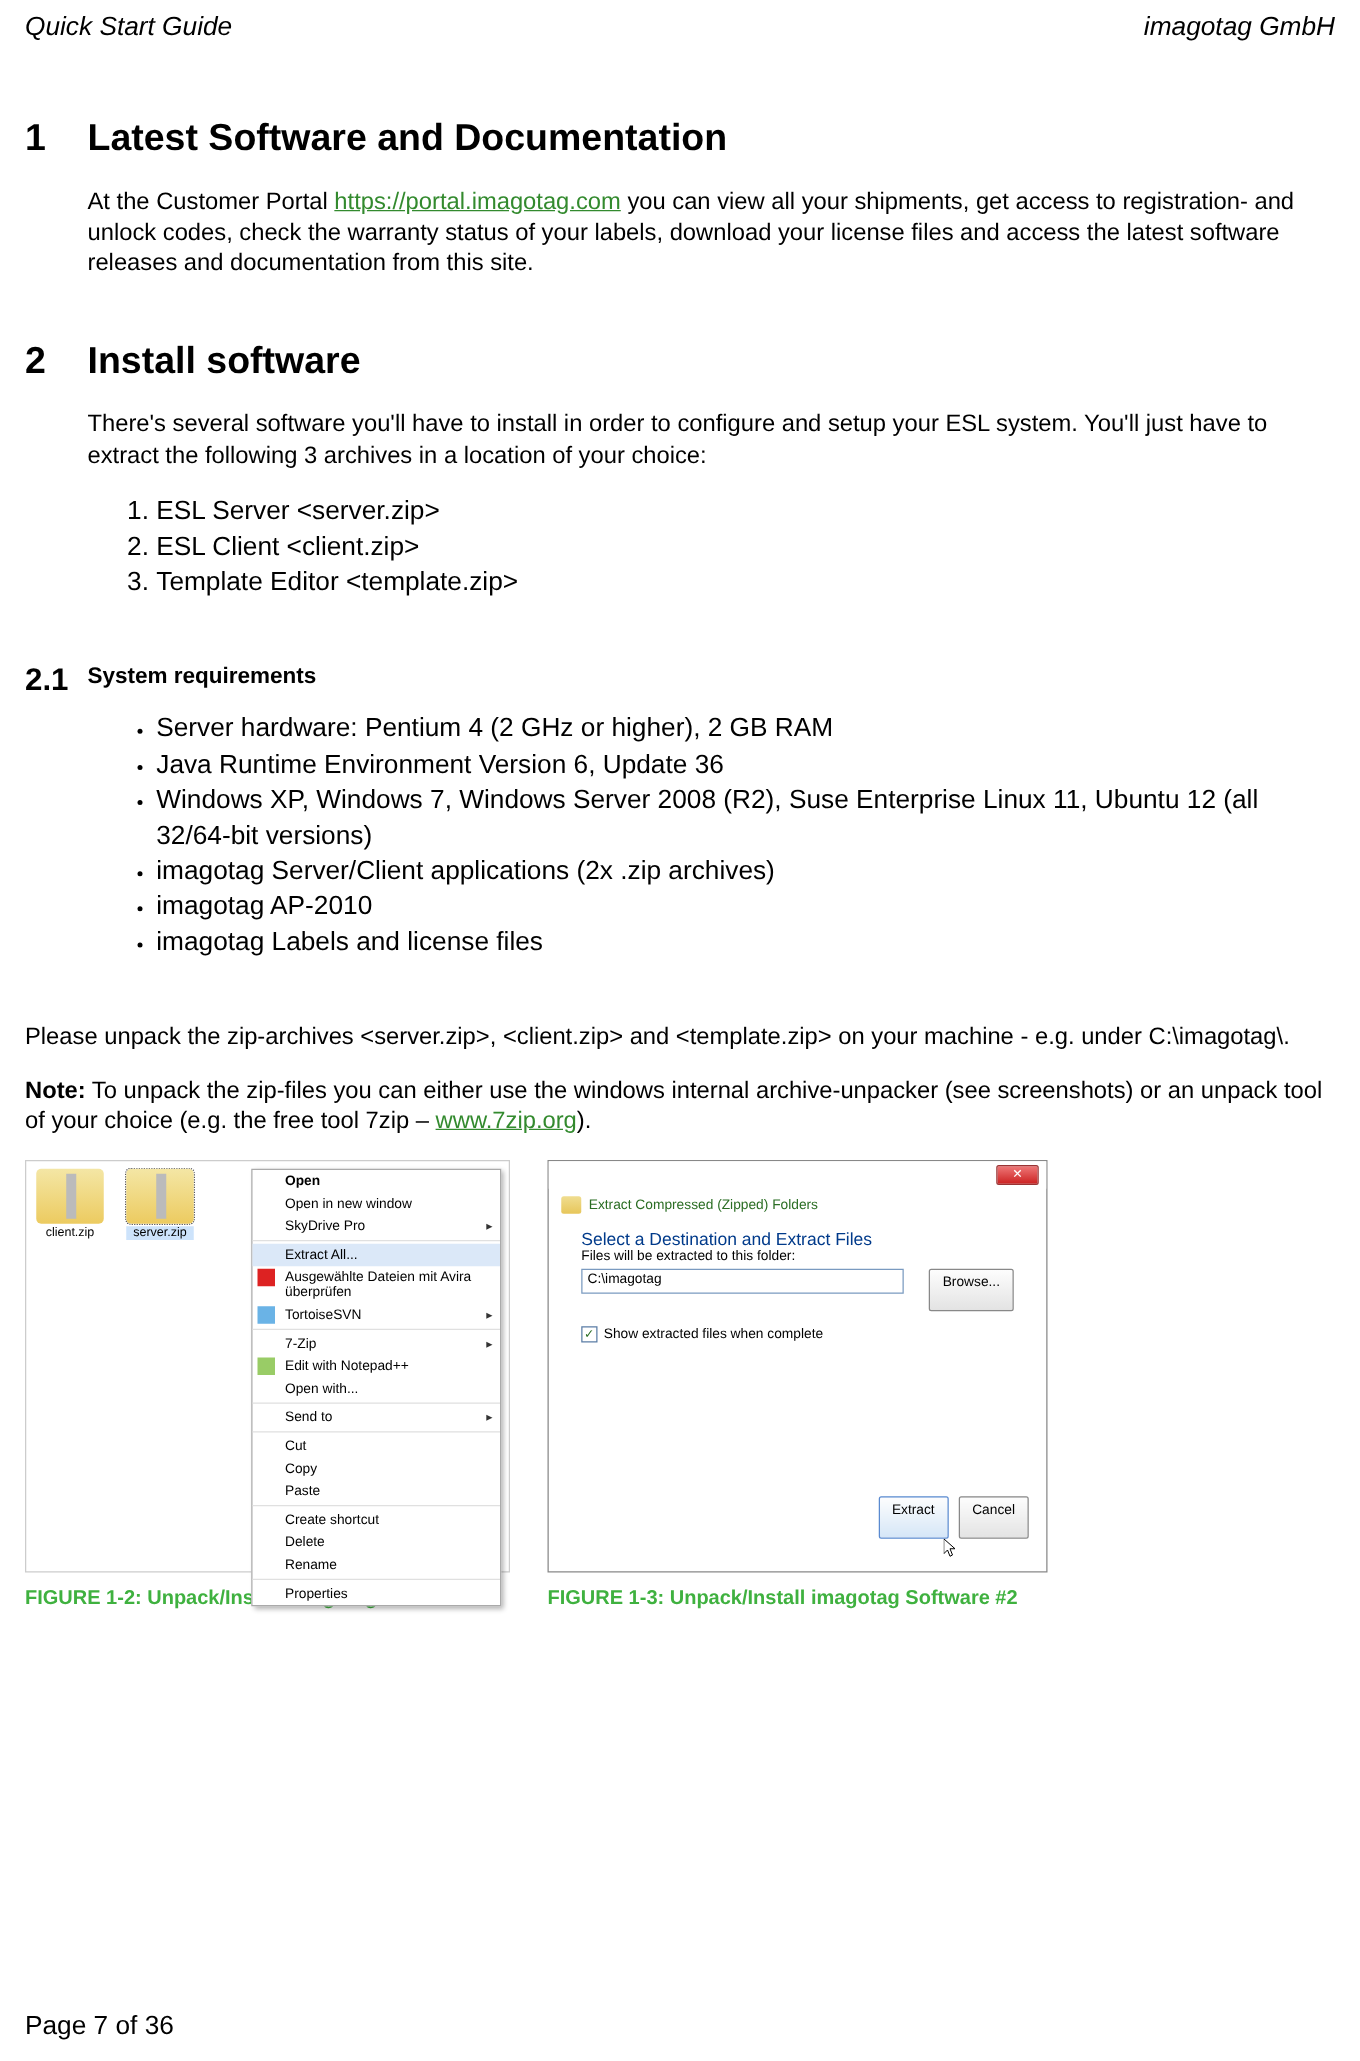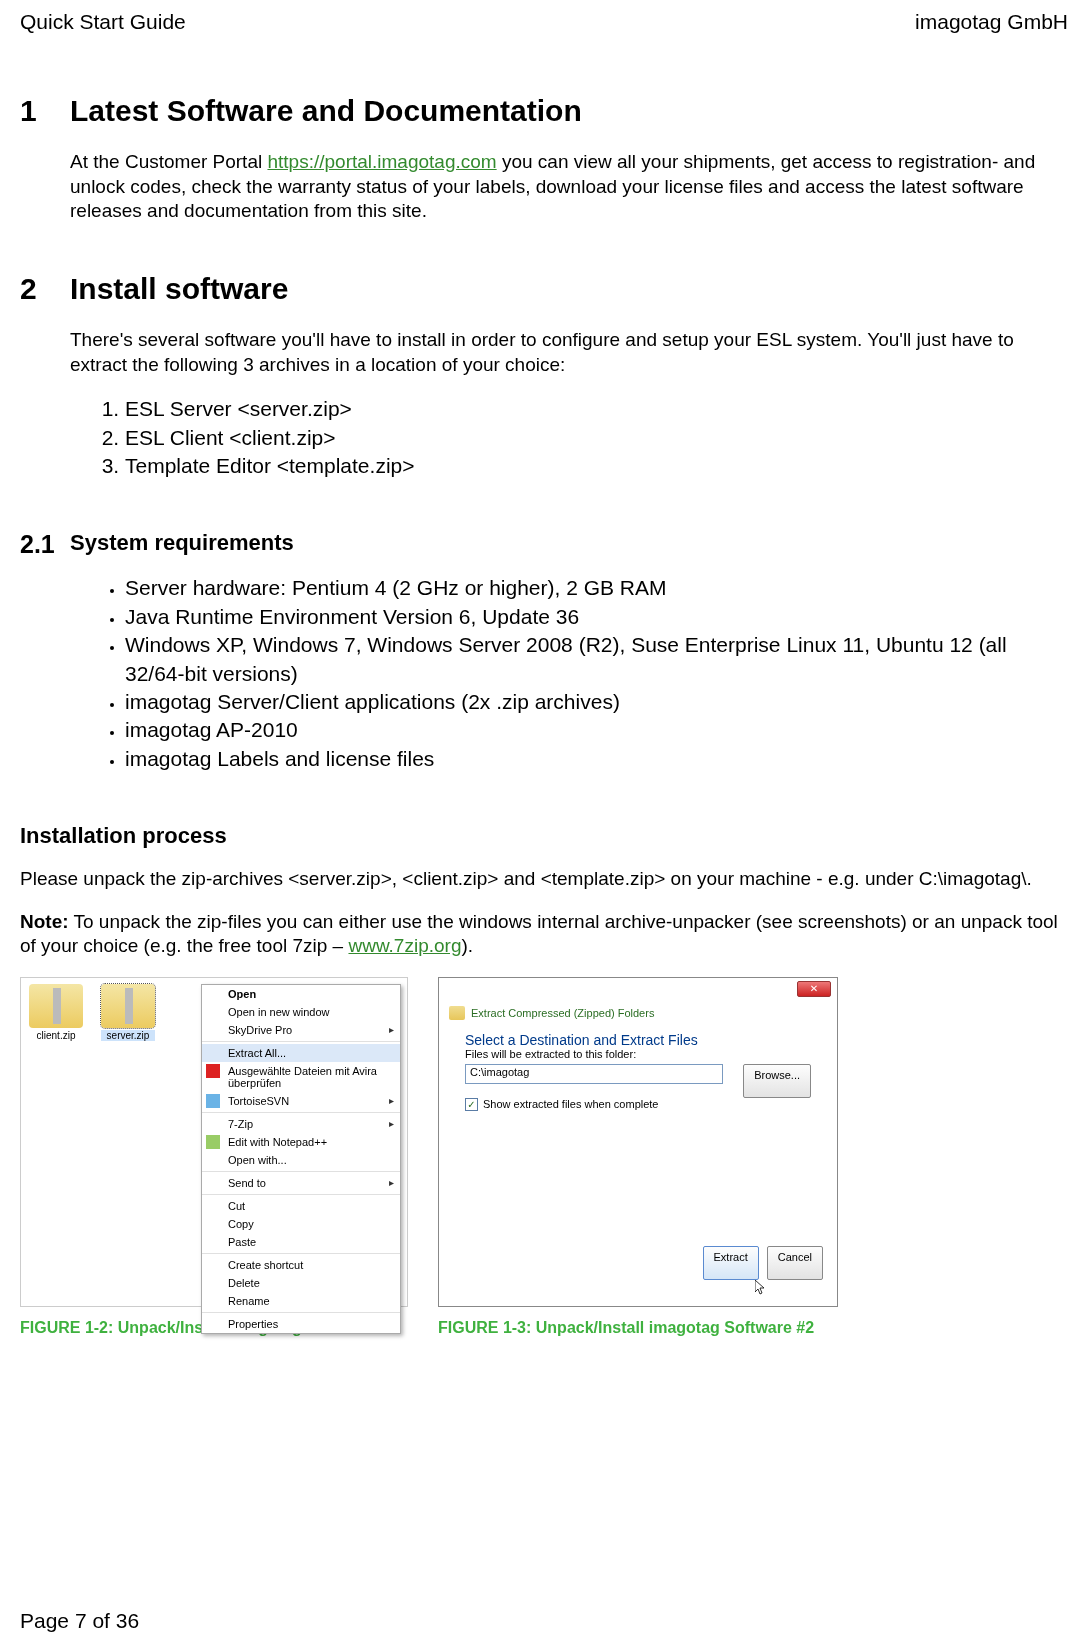--- a/index.html
+++ b/index.html
@@ -10,20 +10,21 @@
     width: 1088px;
     height: 1649px;
     position: relative;
     padding: 0;
   }
   .header {
     display: flex;
     justify-content: space-between;
     padding: 10px 20px 0 20px;
     font-size: 21px;
+    font-style: italic;
   }
   .content {
     padding: 60px 20px 0 20px;
   }
   .chapter-title {
     color: #3fb13f;
     font-size: 44px;
     font-weight: normal;
     margin-left: 50px;
     margin-bottom: 50px;
@@ -37,21 +38,21 @@
     font-weight: bold;
     font-size: 30px;
     flex-shrink: 0;
   }
   .sub .sec-num { font-size: 25px; }
   .sec-body { flex: 1; }
   .sec-title {
     font-size: 30px;
     margin-bottom: 22px;
   }
-  .sub .sec-title { font-size: 22px; margin-bottom: 18px; }
+  .sub .sec-title { font-size: 18px; margin-bottom: 18px; }
   p {
     font-size: 19px;
     line-height: 1.3;
     margin-bottom: 18px;
   }
   a { color: #338a2e; text-decoration: underline; }
   ol, ul {
     padding-left: 55px;
     font-size: 21px;
     line-height: 1.35;
@@ -104,21 +105,21 @@
   .fig2 .closebtn {
     position:absolute; right:6px; top:3px; width:34px; height:16px;
     background:linear-gradient(#e77,#c22); border:1px solid #933; border-radius:2px;
     color:#fff; text-align:center; line-height:14px; font-size:10px;
   }
   .fig2 .crumb { padding:6px 10px; display:flex; align-items:center; gap:6px; color:#2a6d23; }
   .crumb .foldericon { width:16px; height:14px; background:linear-gradient(#f0dd90,#e7c65a); border-radius:2px; }
   .fig2 .dlg-body { padding:6px 26px; }
   .dlg-h { color:#003a8a; font-size:14px; }
   .dlg-label { margin-bottom:4px; }
-  .dlg-row { display:flex; gap:20px; }
+  .dlg-row { display:flex; gap:20px; margin-bottom:12px; }
   .dlg-input { flex:1; height:20px; border:1px solid #7a9ac0; padding:1px 4px; background:#fff; }
   .dlg-btn { height:34px; padding:0 10px; border:1px solid #888; background:linear-gradient(#fdfdfd,#e3e3e3); border-radius:2px; font-size:11px; line-height:20px; }
   .chk { display:flex; align-items:center; gap:5px; }
   .chk .box {
     width:13px; height:13px; border:1px solid #5a7ca5; background:#fff;
     display:flex; align-items:center; justify-content:center; font-size:10px; color:#2a6d23;
   }
   .dlg-actions { position:absolute; right:14px; bottom:26px; display:flex; gap:8px; }
   .dlg-actions .primary { background:linear-gradient(#fdfdfd,#d5e6f7); border:1px solid #5a8ad0; }
   .cursor { position:absolute; width:12px; height:16px; }
@@ -173,21 +174,20 @@
         <li>Windows XP, Windows 7, Windows Server 2008 (R2), Suse Enterprise Linux 11, Ubuntu 12 (all 32/64-bit versions)</li>
         <li>imagotag Server/Client applications (2x .zip archives)</li>
         <li>imagotag AP-2010</li>
         <li>imagotag Labels and license files</li>
       </ul>
     </div>
   </div>
 
   <div class="sec sub">
     <div class="sec-body">
-      <h3 class="sec-title">Installation process</h3>
       <p>Please unpack the zip-archives &lt;server.zip&gt;, &lt;client.zip&gt; and &lt;template.zip&gt; on your machine - e.g. under C:\imagotag\.</p>
       <p>
         <b>Note:</b><span> To unpack the zip-files you can either use the windows internal archive-unpacker (see screenshots) or an unpack tool of your choice (e.g. the free tool 7zip – </span><a href="#">www.7zip.org</a><span>).</span>
       </p>
 
       <div class="figures-row">
 
         <div class="figure">
           <div class="fig1">
             <div class="icons">

